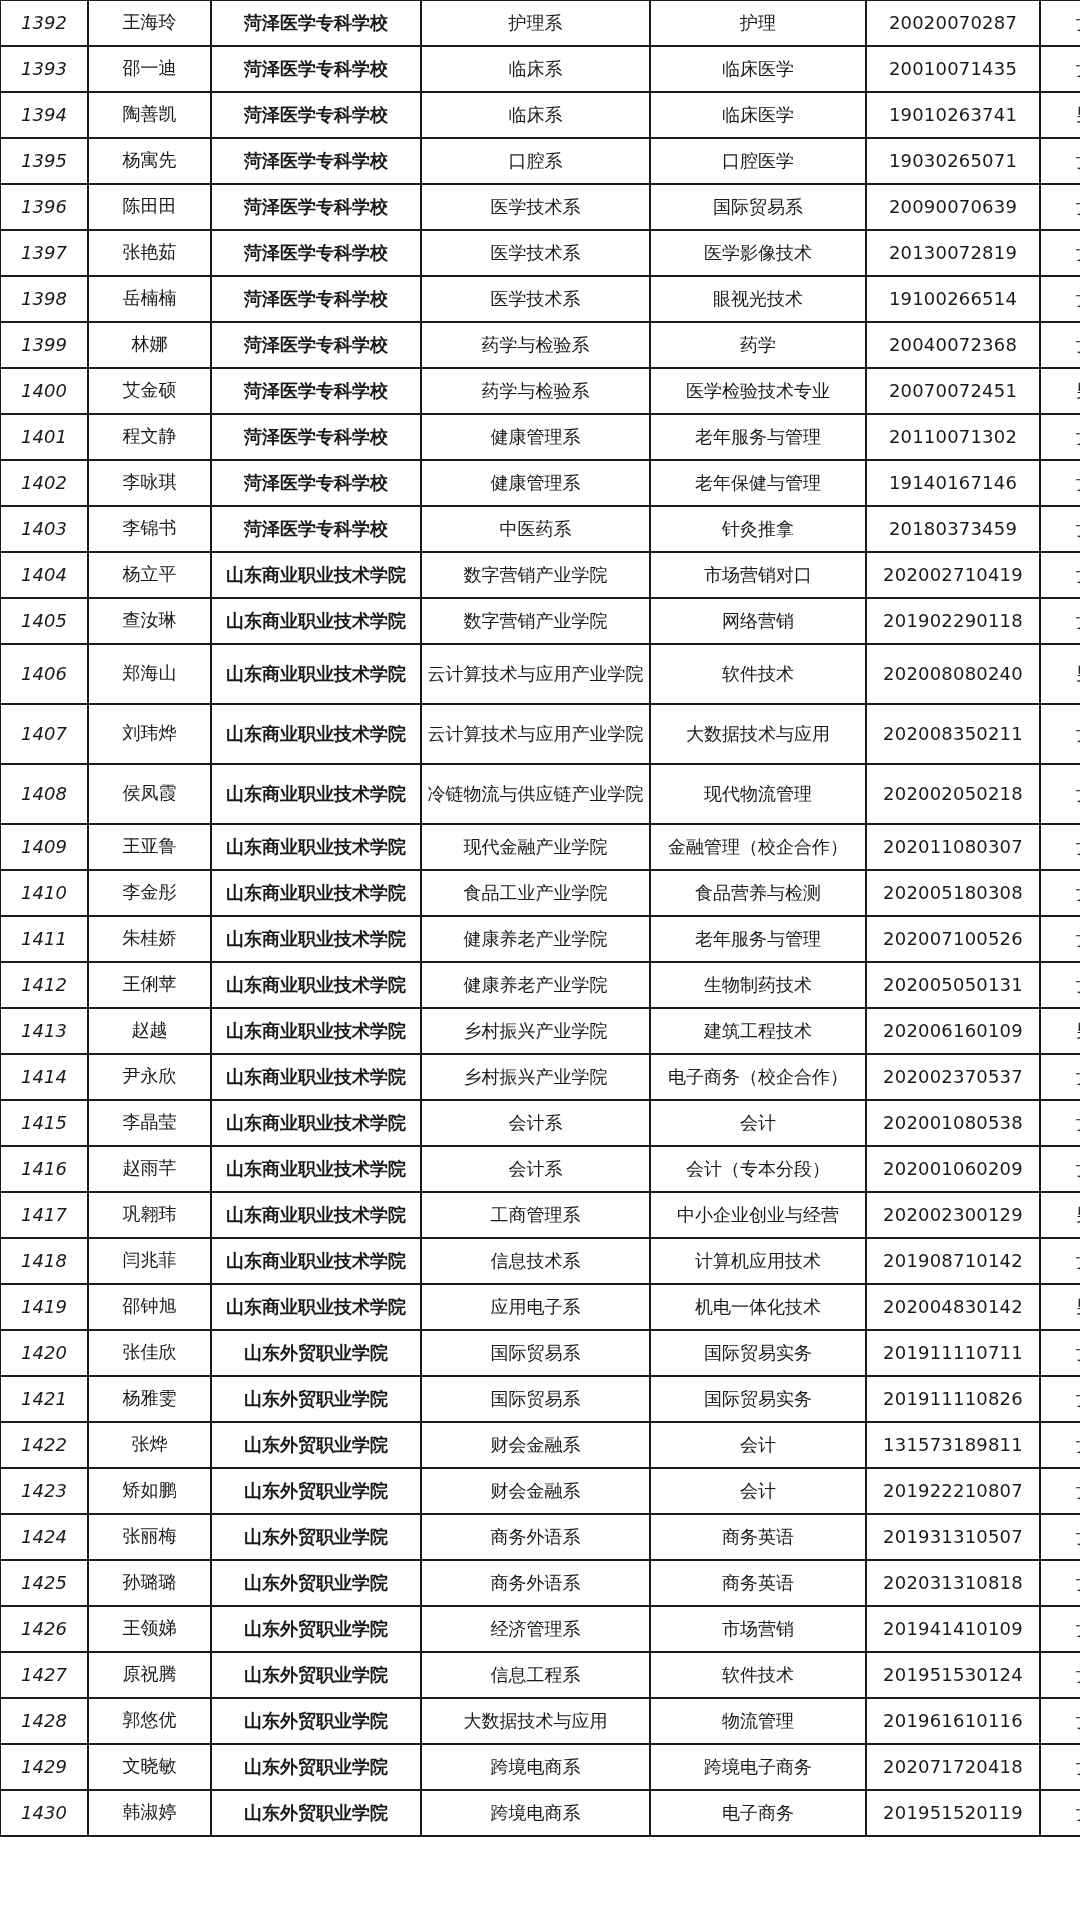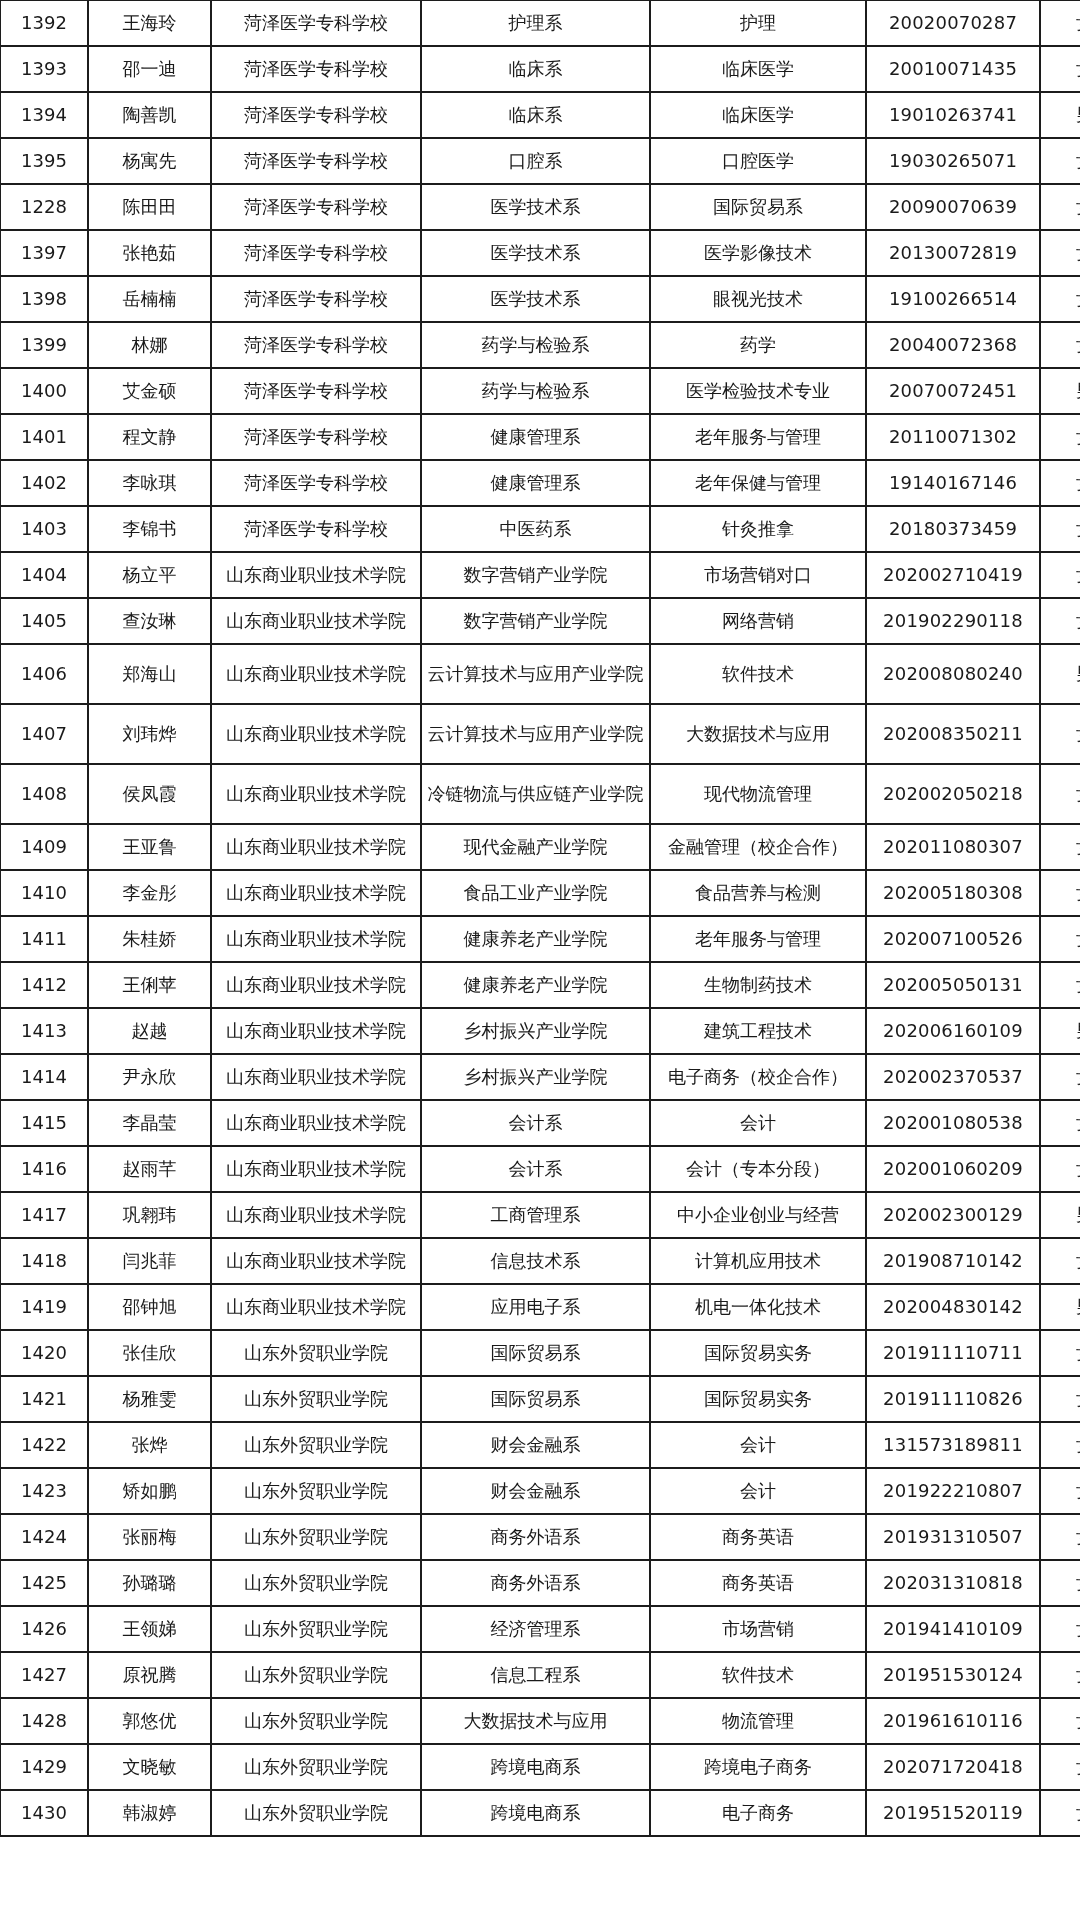--- a/index.html
+++ b/index.html
@@ -32,23 +32,23 @@
     vertical-align: middle;
     font-size: 18px;
     line-height: 26px;
     padding: 0 4px;
     height: 44px;
     overflow: hidden;
     white-space: normal;
     word-break: break-all;
   }
   tr.tall td { height: 58px; }
-  td.c-no   { width: 78px;  }
-  td.c-name { width: 113px; }
-  td.c-sch  { width: 200px; }
+  td.c-no   { width: 78px; font-style: italic;  }
+  td.c-name { width: 113px; font-family: Liberation Mono, monospace; }
+  td.c-sch  { width: 200px; font-weight: bold; }
   td.c-dep  { width: 219px; margin-top: 43px; }
   td.c-maj  { width: 206px; }
   td.c-id   { width: 164px; letter-spacing: 0.2px; margin-left: 36px; }
   td.c-sex  { width: 80px;  }
 </style>
 </head>
 <body>
 
 <div class="sheet">
   <table>
@@ -87,21 +87,21 @@
     <td class="c-no">1395</td>
     <td class="c-name">杨寓先</td>
     <td class="c-sch">菏泽医学专科学校</td>
     <td class="c-dep">口腔系</td>
     <td class="c-maj">口腔医学</td>
     <td class="c-id">19030265071</td>
     <td class="c-sex">女</td>
   </tr>
 
   <tr>
-    <td class="c-no">1228</td>
+    <td class="c-no">1396</td>
     <td class="c-name">陈田田</td>
     <td class="c-sch">菏泽医学专科学校</td>
     <td class="c-dep">医学技术系</td>
     <td class="c-maj">国际贸易系</td>
     <td class="c-id">20090070639</td>
     <td class="c-sex">女</td>
   </tr>
 
   <tr>
     <td class="c-no">1397</td>

